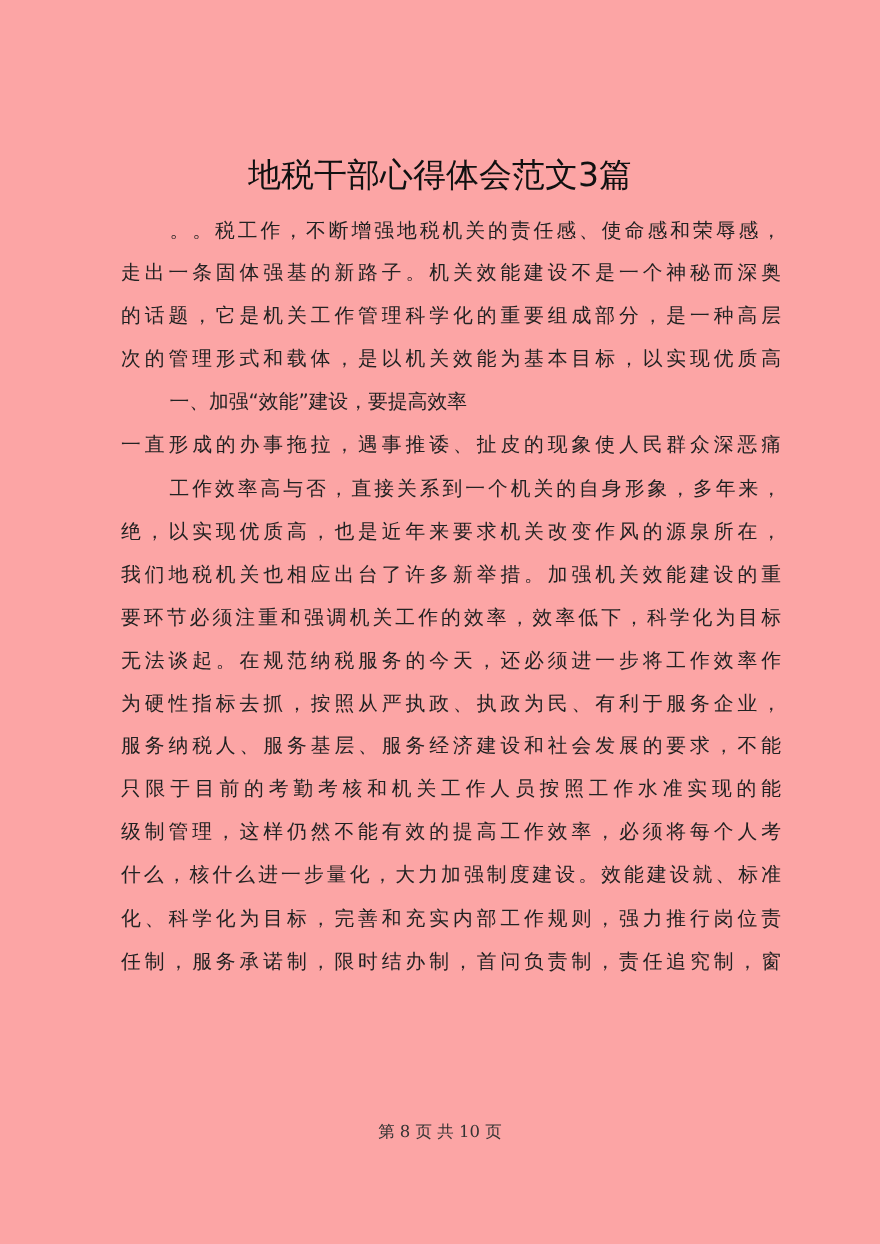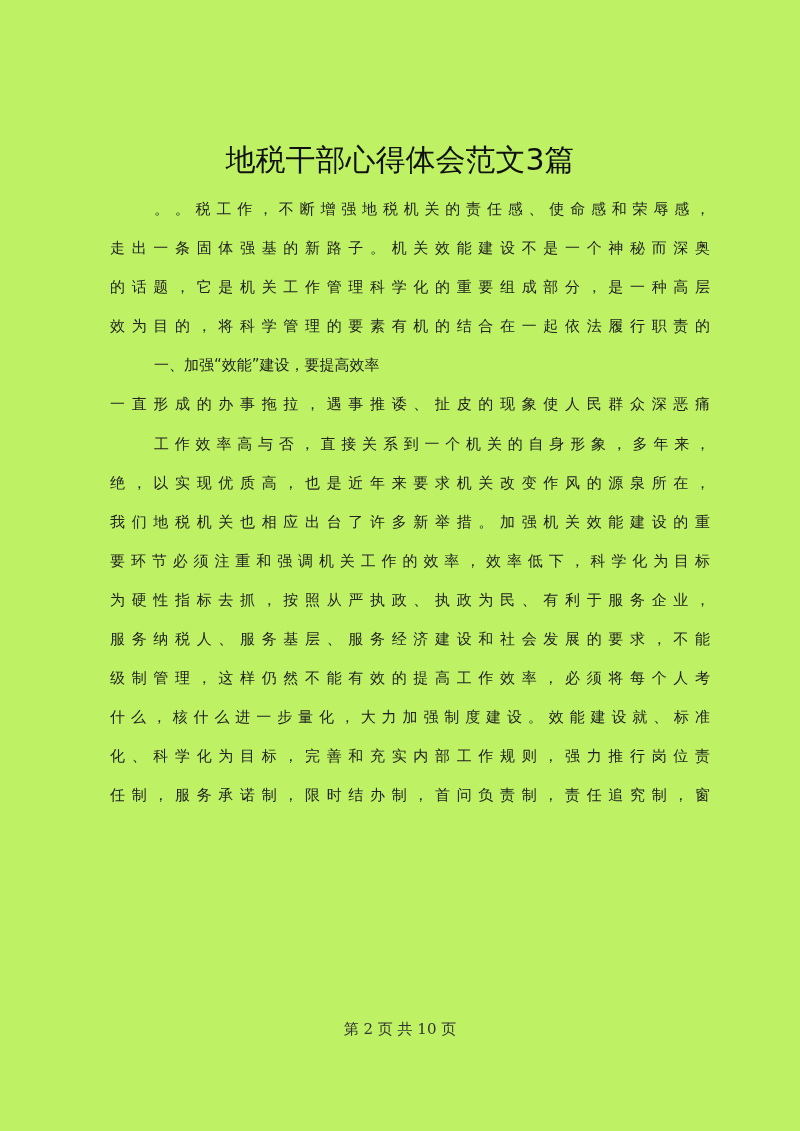--- a/index.html
+++ b/index.html
@@ -1,41 +1,43 @@
 <!DOCTYPE html>
 <html><head>
 <meta charset="utf-8">
 <style>
   html, body { margin: 0; padding: 0; background: #ffffff; }
   body { width: 800px; height: 1131px; position: relative; overflow: hidden; }
-  .page { position: absolute; left: 0; top: 0; width: 800px; height: 1131px; background: #bef264; color: #1a1a1a; font-family: "DejaVu Serif", "Liberation Serif", serif; }
+  .page { position: absolute; left: 0; top: 0; width: 800px; height: 1131px; background: #fca5a5; color: #1a1a1a; font-family: "DejaVu Serif", "Liberation Serif", serif; }
   .title { position: absolute; top: 140px; left: 0; width: 800px; text-align: center; font-size: 30px; line-height: 40px; font-family: "DejaVu Sans", "Liberation Sans", sans-serif; color: #111; letter-spacing: 0px; }
   .body-text { position: absolute; left: 110px; top: 190px; width: 600px; }
-  .line { height: 39.1px; line-height: 39.1px; font-size: 15px; white-space: nowrap; font-family: "DejaVu Sans", "Liberation Sans", sans-serif; color: #222; text-align: justify; text-align-last: justify; }
+  .line { height: 39.1px; line-height: 39.1px; font-size: 18px; white-space: nowrap; font-family: "DejaVu Sans", "Liberation Sans", sans-serif; color: #222; text-align: justify; text-align-last: justify; }
   .line.indent { padding-left: 44px; }
   .line.last { text-align-last: left; }
   .footer { position: absolute; top: 1020px; left: 0; width: 800px; text-align: center; font-size: 15px; color: #333; font-family: "DejaVu Serif", "Liberation Serif", serif; }
 </style>
 </head>
 <body>
 
 <div class="page">
   <div class="title">地税干部心得体会范文3篇</div>
   <div class="body-text" id="body-text">
       <div class="line indent">。。税工作，不断增强地税机关的责任感、使命感和荣辱感，</div>
       <div class="line">走出一条固体强基的新路子。机关效能建设不是一个神秘而深奥</div>
       <div class="line">的话题，它是机关工作管理科学化的重要组成部分，是一种高层</div>
-      <div class="line">效为目的，将科学管理的要素有机的结合在一起依法履行职责的</div>
+      <div class="line">次的管理形式和载体，是以机关效能为基本目标，以实现优质高</div>
       <div class="line indent last">一、加强“效能”建设，要提高效率</div>
       <div class="line">一直形成的办事拖拉，遇事推诿、扯皮的现象使人民群众深恶痛</div>
       <div class="line indent">工作效率高与否，直接关系到一个机关的自身形象，多年来，</div>
       <div class="line">绝，以实现优质高，也是近年来要求机关改变作风的源泉所在，</div>
       <div class="line">我们地税机关也相应出台了许多新举措。加强机关效能建设的重</div>
       <div class="line">要环节必须注重和强调机关工作的效率，效率低下，科学化为目标</div>
+      <div class="line">无法谈起。在规范纳税服务的今天，还必须进一步将工作效率作</div>
       <div class="line">为硬性指标去抓，按照从严执政、执政为民、有利于服务企业，</div>
       <div class="line">服务纳税人、服务基层、服务经济建设和社会发展的要求，不能</div>
+      <div class="line">只限于目前的考勤考核和机关工作人员按照工作水准实现的能</div>
       <div class="line">级制管理，这样仍然不能有效的提高工作效率，必须将每个人考</div>
       <div class="line">什么，核什么进一步量化，大力加强制度建设。效能建设就、标准</div>
       <div class="line">化、科学化为目标，完善和充实内部工作规则，强力推行岗位责</div>
       <div class="line">任制，服务承诺制，限时结办制，首问负责制，责任追究制，窗</div>
     </div>
-  <div class="footer">第 2 页  共 10 页</div>
+  <div class="footer">第 8 页  共 10 页</div>
 </div>
 
 </body></html>

